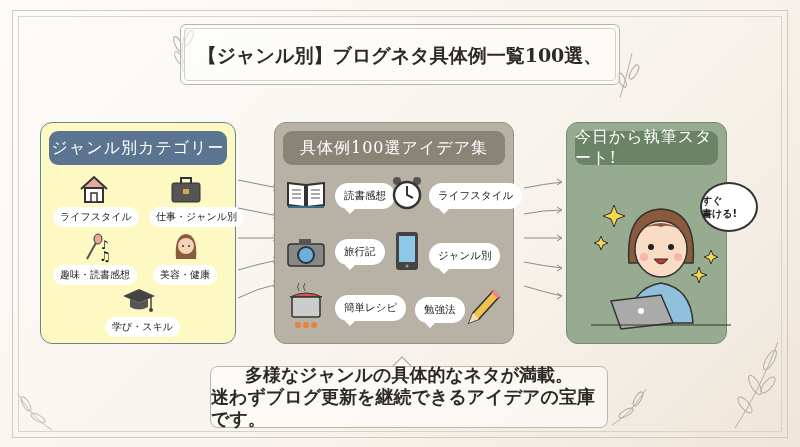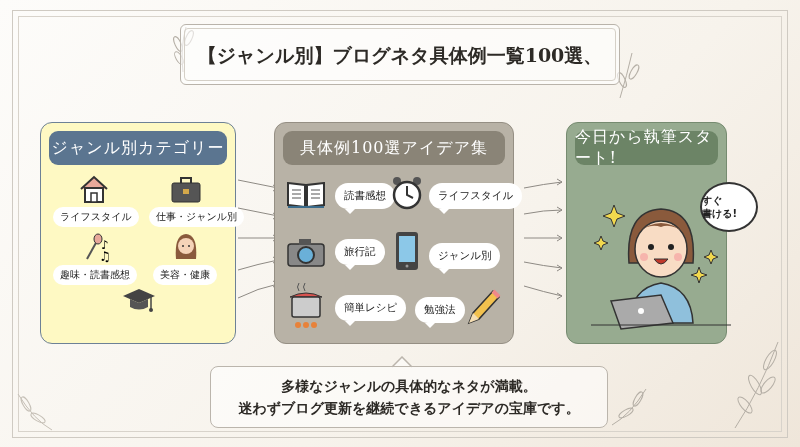--- a/index.html
+++ b/index.html
@@ -17,21 +17,21 @@
 .ph{position:absolute;left:8px;right:8px;top:8px;height:34px;border-radius:9px;color:#fff;font-size:16px;display:flex;align-items:center;justify-content:center;letter-spacing:1px}
 .p1 .ph{background:#5b7590}
 .p2 .ph{background:#8a8477}
 .p3 .ph{background:#6c8466}
 .tag{position:absolute;background:#fff;border-radius:10px;font-family:"DejaVu Sans",sans-serif;font-weight:normal;font-size:10px;color:#222;padding:3px 7px;white-space:nowrap}
 .ico{position:absolute}
 .bubble{position:absolute;background:#fff;border-radius:14px;font-family:"DejaVu Sans",sans-serif;font-weight:normal;font-size:10.5px;color:#222;padding:6px 9px;white-space:nowrap}
 .bubble::after{content:"";position:absolute;left:10px;bottom:-5px;border:5px solid transparent;border-top-color:#fff;border-bottom:0}
 .arrows{position:absolute}
 .desc{position:absolute;left:210px;top:366px;width:398px;height:62px;border:1.5px solid #bbb5ac;border-radius:8px;background:rgba(255,255,255,.55);display:flex;flex-direction:column;align-items:center;justify-content:center}
-.desc-l{font-size:14px;font-weight:bold;color:#2d2a26;line-height:22px}
+.desc-l{font-size:18px;font-weight:bold;color:#2d2a26;line-height:22px}
 .speech{position:absolute;left:700px;top:182px;width:58px;height:50px;background:#fff;border:2px solid #333;border-radius:50%;font-family:"DejaVu Sans",sans-serif;font-weight:bold;font-size:10px;color:#222;display:flex;flex-direction:column;justify-content:center;line-height:13px}
 </style>
 </head>
 <body>
 
 <div class="bg"></div>
 <div class="frame-outer"></div>
 <div class="frame-inner"></div>
 
 <svg style="position:absolute;left:168px;top:24px" width="30" height="50">
@@ -94,20 +94,21 @@
       <circle cx="10" cy="15" r="1" fill="#333"></circle>
       <circle cx="16" cy="15" r="1" fill="#333"></circle>
     </svg>
   <div class="tag" style="left:112px;top:142px">美容・健康</div>
   <svg class="ico" style="left:80px;top:164px" width="36" height="28">
       <path d="M2 9 L18 2 L34 9 L18 16 Z" fill="#444"></path>
       <path d="M9 12 L9 20 Q18 25 27 20 L27 12 L18 16 Z" fill="#555"></path>
       <path d="M30 10 L30 22" stroke="#444" stroke-width="1.5"></path>
       <circle cx="30" cy="23" r="2" fill="#444"></circle>
     </svg>
+  <div class="tag" style="left:64px;top:194px">学び・スキル</div>
 </div>
 
 <svg class="arrows" style="left:238px;top:170px" width="44" height="140">
   <g stroke="#8e8a84" fill="none" stroke-width="1">
     <path d="M0 10 Q20 14 40 18"></path>
       <path d="M35 15 L40 18 L35 21"></path>
     <path d="M0 38 Q20 42 40 46"></path>
       <path d="M35 43 L40 46 L35 49"></path>
     <path d="M0 68 L40 68"></path>
       <path d="M35 65 L40 68 L35 71"></path>

